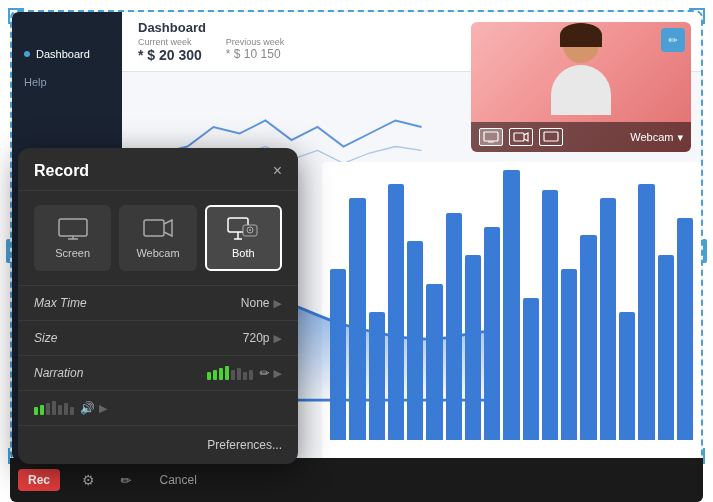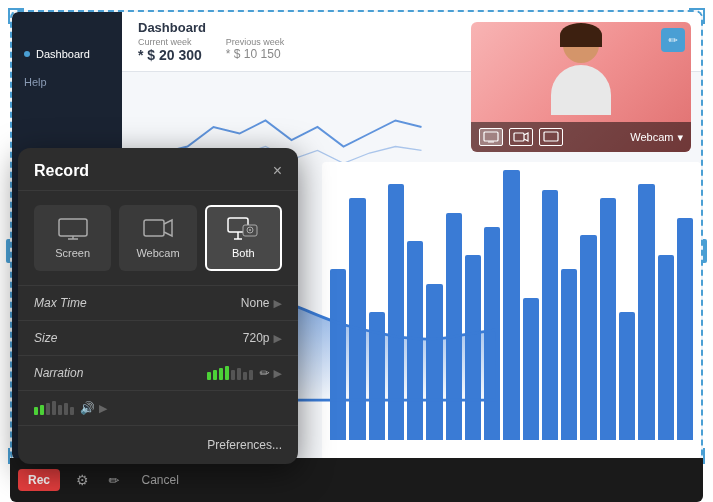--- a/index.html
+++ b/index.html
@@ -404,21 +404,21 @@
       position: absolute;
       bottom: 0;
       left: 10px;
       right: 10px;
       height: 44px;
       background: #1a1a1a;
       border-radius: 0 0 6px 6px;
       display: flex;
       align-items: center;
       padding: 0 8px;
-      gap: 12px;
+      gap: 18px;
     }
     .rec-btn {
       background: #e53e3e;
       color: white;
       border: none;
       border-radius: 4px;
       padding: 4px 10px;
       font-size: 12px;
       font-weight: 600;
       cursor: pointer;

